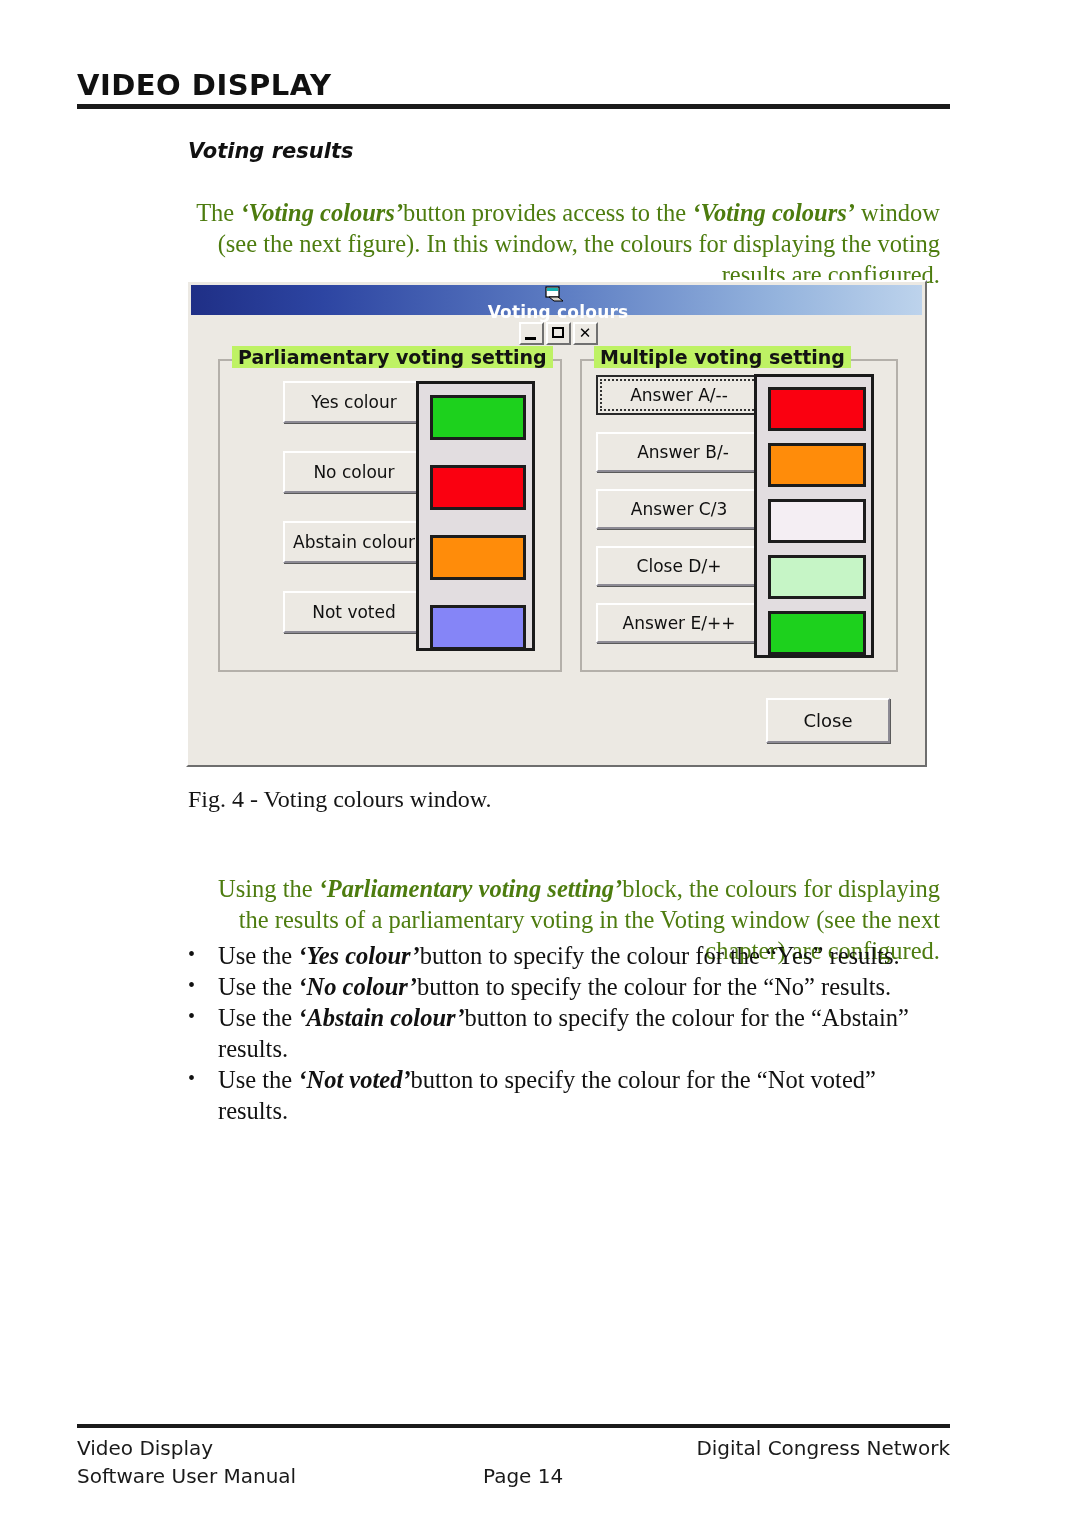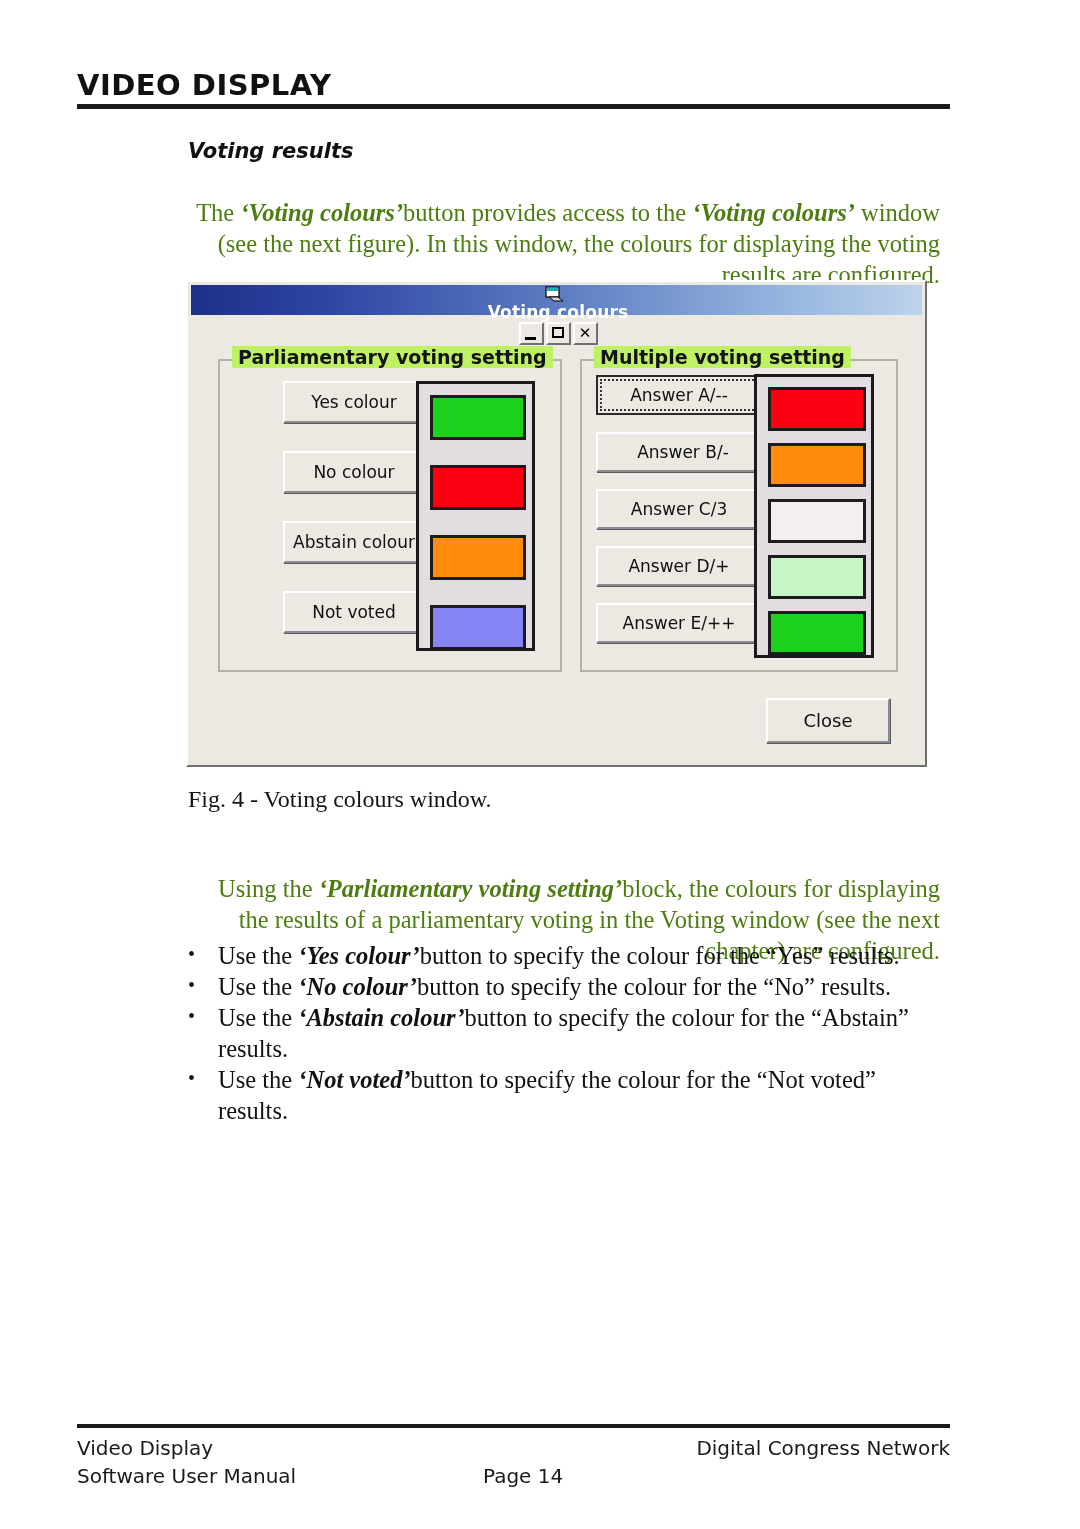--- a/index.html
+++ b/index.html
@@ -421,21 +421,21 @@
         <span class="inner-focus"></span>
         <span class="btn-label">Answer A/--</span>
       </div>
     <div class="btn mv-btn" style="top:71px;padding-left:8px;">
         <span>Answer B/-</span>
       </div>
     <div class="btn mv-btn" style="top:128px;">
         <span>Answer C/3</span>
       </div>
     <div class="btn mv-btn" style="top:185px;">
-        <span>Answer D/+</span>
+        <span>Close D/+</span>
       </div>
     <div class="btn mv-btn" style="top:242px;">
         <span>Answer E/++</span>
       </div>
 
     <div class="swatch-panel" id="panel-multiple">
       <div class="swatch sw-right" style="top: 10px; background: rgb(250, 0, 16);"></div>
       <div class="swatch sw-right" style="top: 66px; background: rgb(255, 140, 10);"></div>
       <div class="swatch sw-right" style="top: 122px; background: rgb(244, 238, 243);"></div>
       <div class="swatch sw-right" style="top: 178px; background: rgb(198, 245, 198);"></div>

